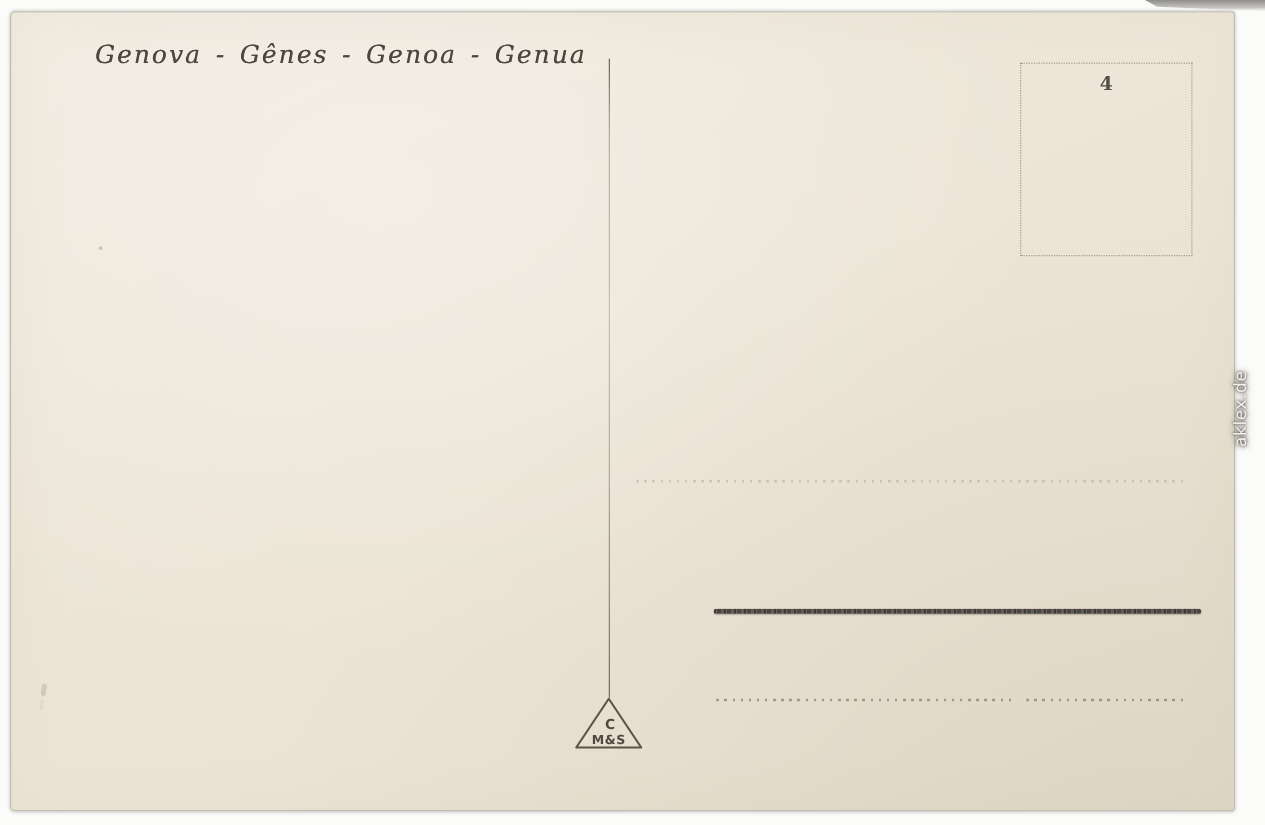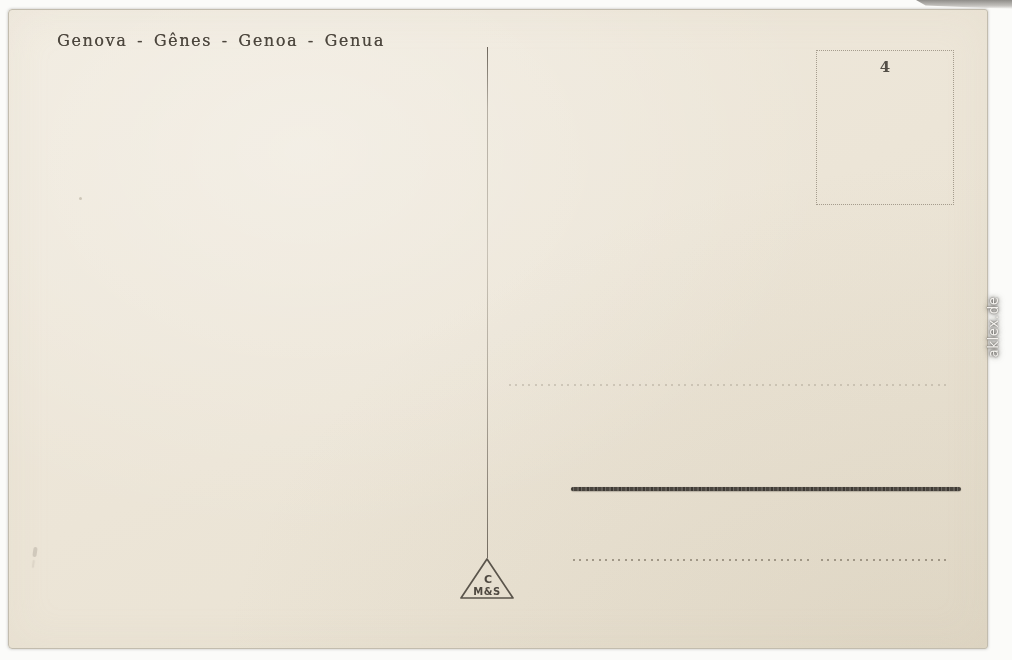--- a/index.html
+++ b/index.html
@@ -23,25 +23,26 @@
     background:
       radial-gradient(ellipse at 30% 22%, rgba(255,255,255,0.30), rgba(255,255,255,0) 55%),
       radial-gradient(ellipse at 96% 108%, rgba(178,162,134,0.20), rgba(178,162,134,0) 55%),
       linear-gradient(155deg, #f0eade 0%, #ece5d7 50%, #e8e1d1 100%);
     border:1px solid #c2bcae;
     border-radius:4px 3px 3px 4px;
     box-shadow:0 0 3px rgba(100,98,94,0.4), inset 0 0 40px rgba(208,198,176,0.18);
   }
 
   .title {
-    position:absolute; left:48px; top:21px;
-    font-size:16px; color:#4c463d;
+    position:absolute; left:67px; top:21px;
+    font-size:20px; color:#4c463d;
     letter-spacing:1.6px; word-spacing:3px;
     text-shadow:0.2px 0.2px 0.3px rgba(76,70,61,0.75);
     white-space:nowrap;
+    font-style:italic;
   }
 
   .divider {
     position:absolute; left:478px; top:37px; width:1px; height:511px;
     background:linear-gradient(to bottom,
       rgba(86,78,68,0.85) 0%, rgba(120,112,100,0.50) 12%,
       rgba(134,126,112,0.38) 40%, rgba(120,112,100,0.50) 65%,
       rgba(96,88,77,0.70) 90%, rgba(86,78,68,0.80) 100%);
   }
 

